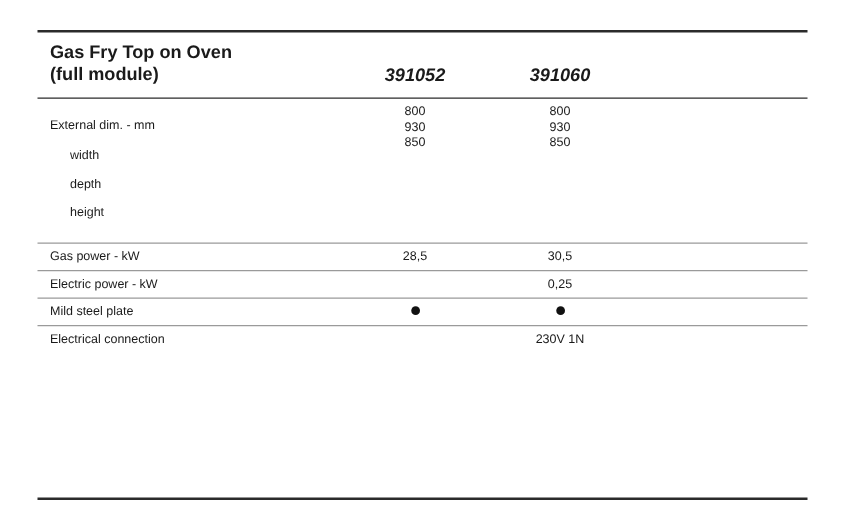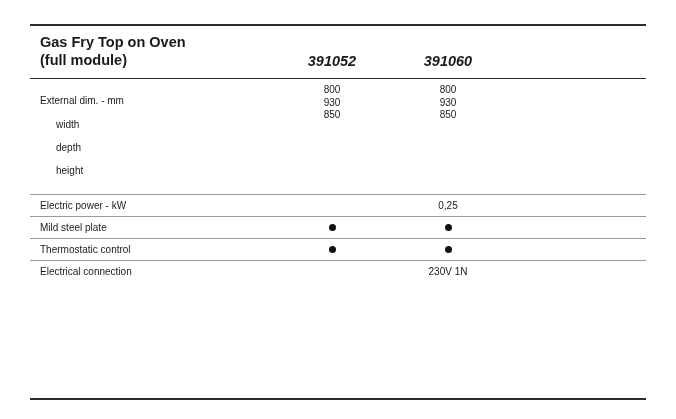--- a/index.html
+++ b/index.html
@@ -158,42 +158,42 @@
         </td>
         <td class="val-cell">
           <span class="multi"></span>
           <span class="multi">800</span>
           <span class="multi">930</span>
           <span class="multi">850</span>
         </td>
         <td></td>
       </tr>
 
+      <tr class="data-row sep">
+        <td class="label-cell">Gas power - kW</td>
+        <td class="val-cell">28,5</td>
+        <td class="val-cell">30,5</td>
+        <td></td>
+      </tr>
 
       <tr class="data-row sep">
         <td class="label-cell">Electric power - kW</td>
         <td class="val-cell"></td>
         <td class="val-cell">0,25</td>
         <td></td>
       </tr>
 
 
       <tr class="data-row sep">
         <td class="label-cell">Mild steel plate</td>
         <td class="val-cell"><span class="dot"></span></td>
         <td class="val-cell"><span class="dot"></span></td>
         <td></td>
       </tr>
 
-      <tr class="data-row sep">
-        <td class="label-cell">Thermostatic control</td>
-        <td class="val-cell"><span class="dot"></span></td>
-        <td class="val-cell"><span class="dot"></span></td>
-        <td></td>
-      </tr>
 
 
 
       <tr class="data-row sep">
         <td class="label-cell">Electrical connection</td>
         <td class="val-cell"></td>
         <td class="val-cell">
           <span class="multi">230V 1N</span>
 
         </td>

